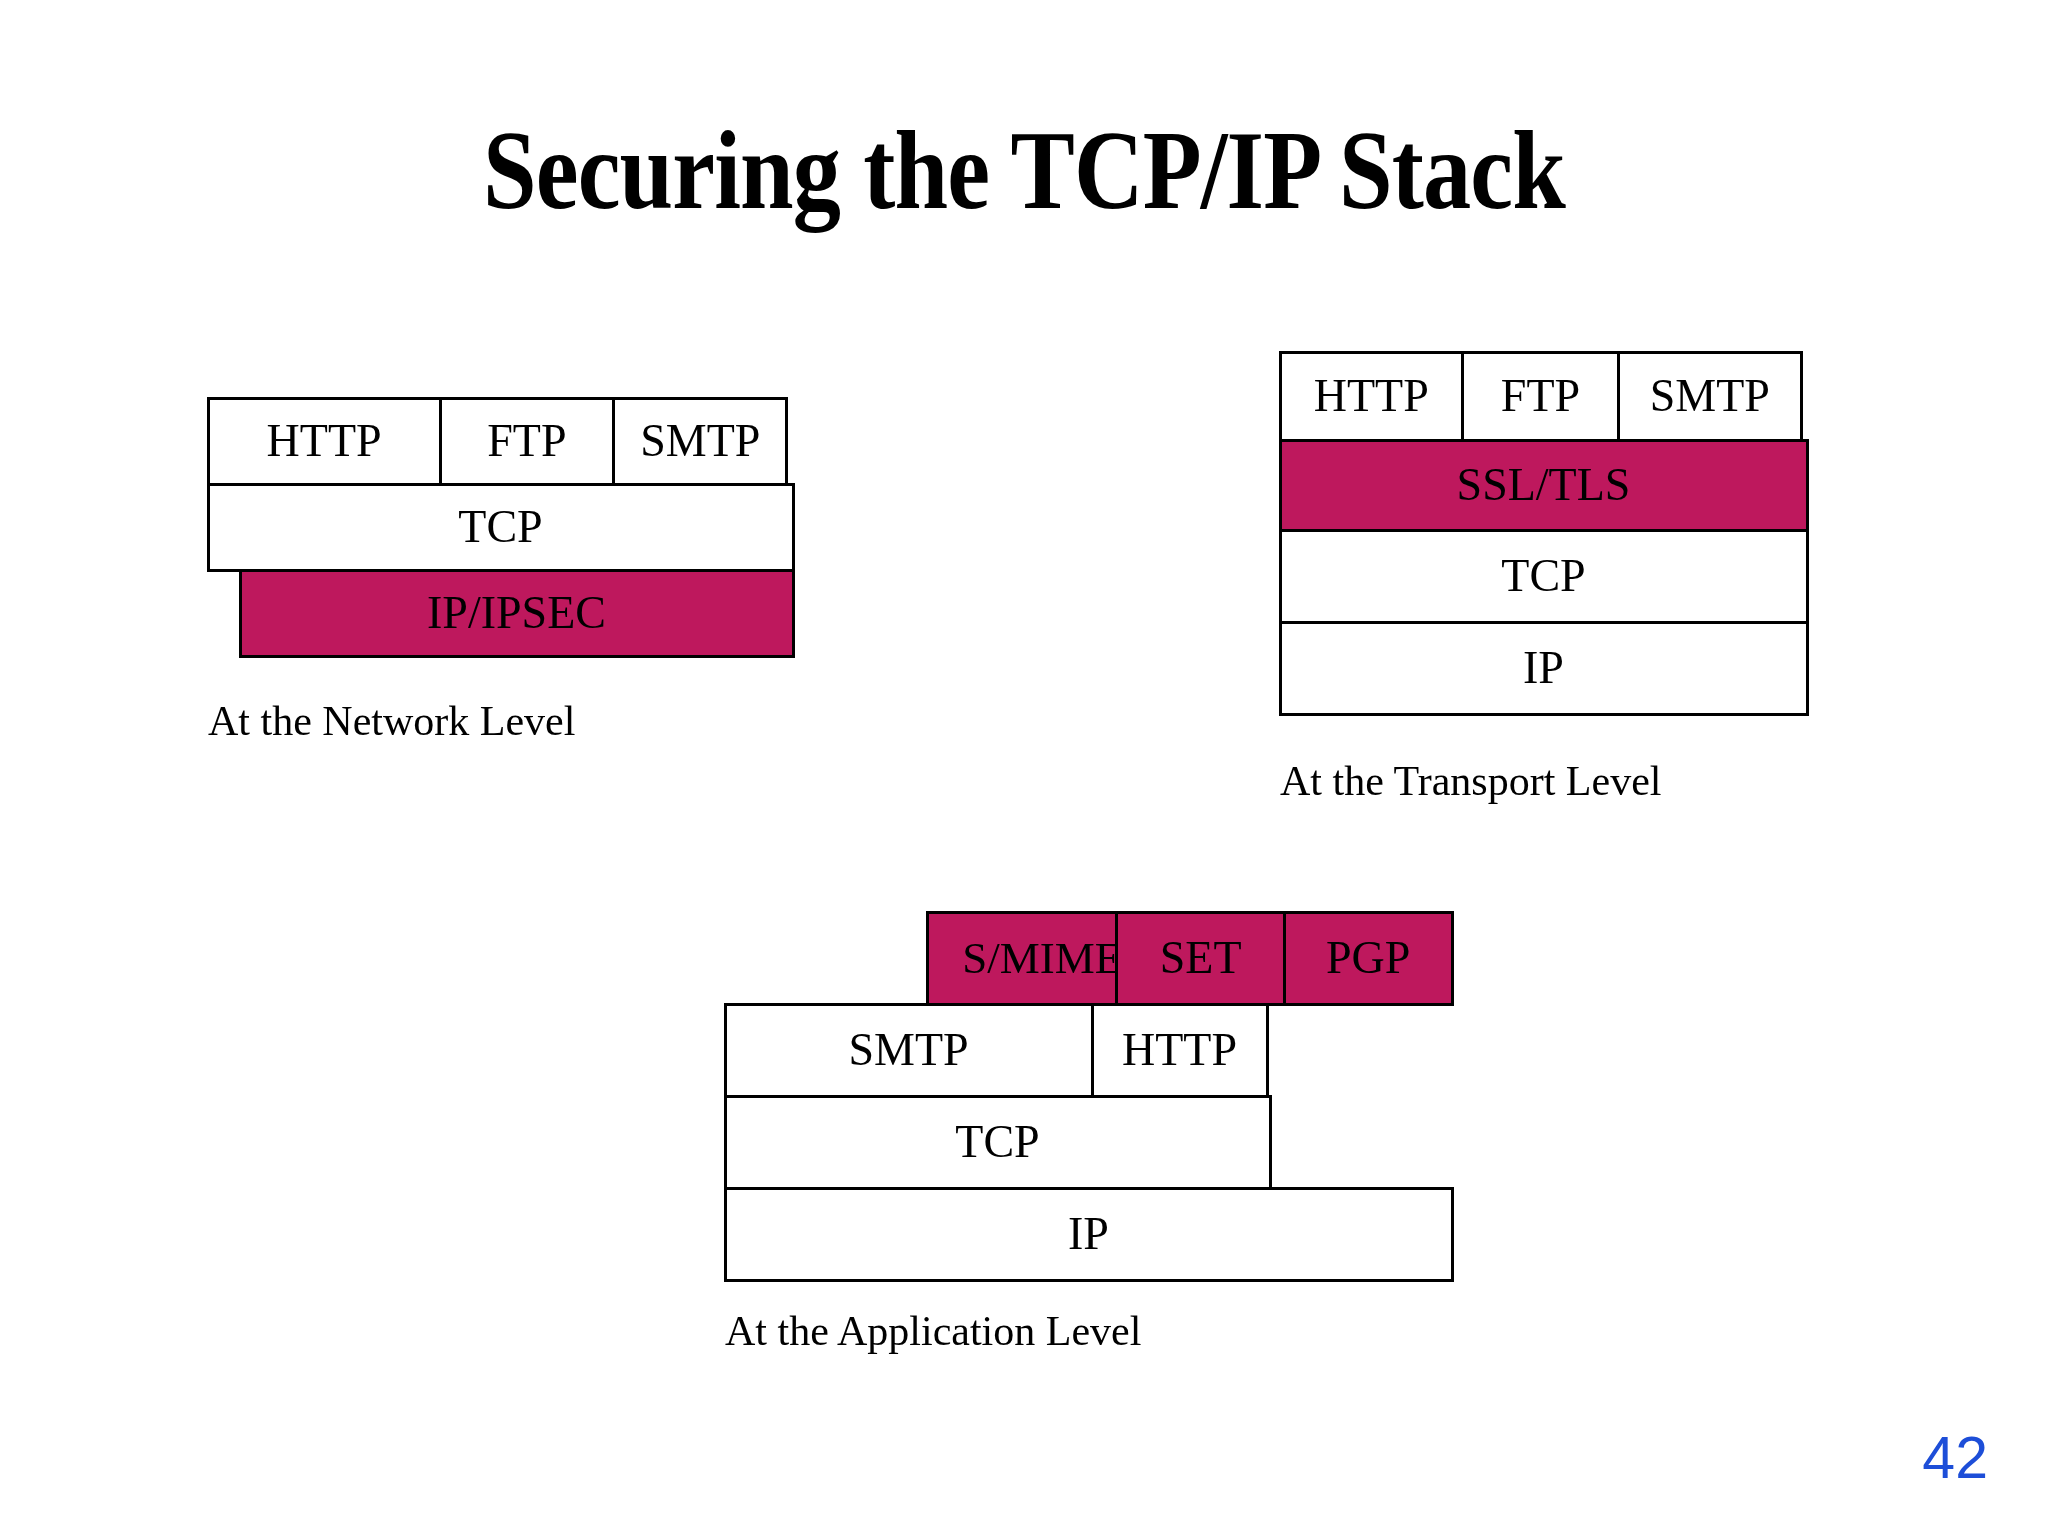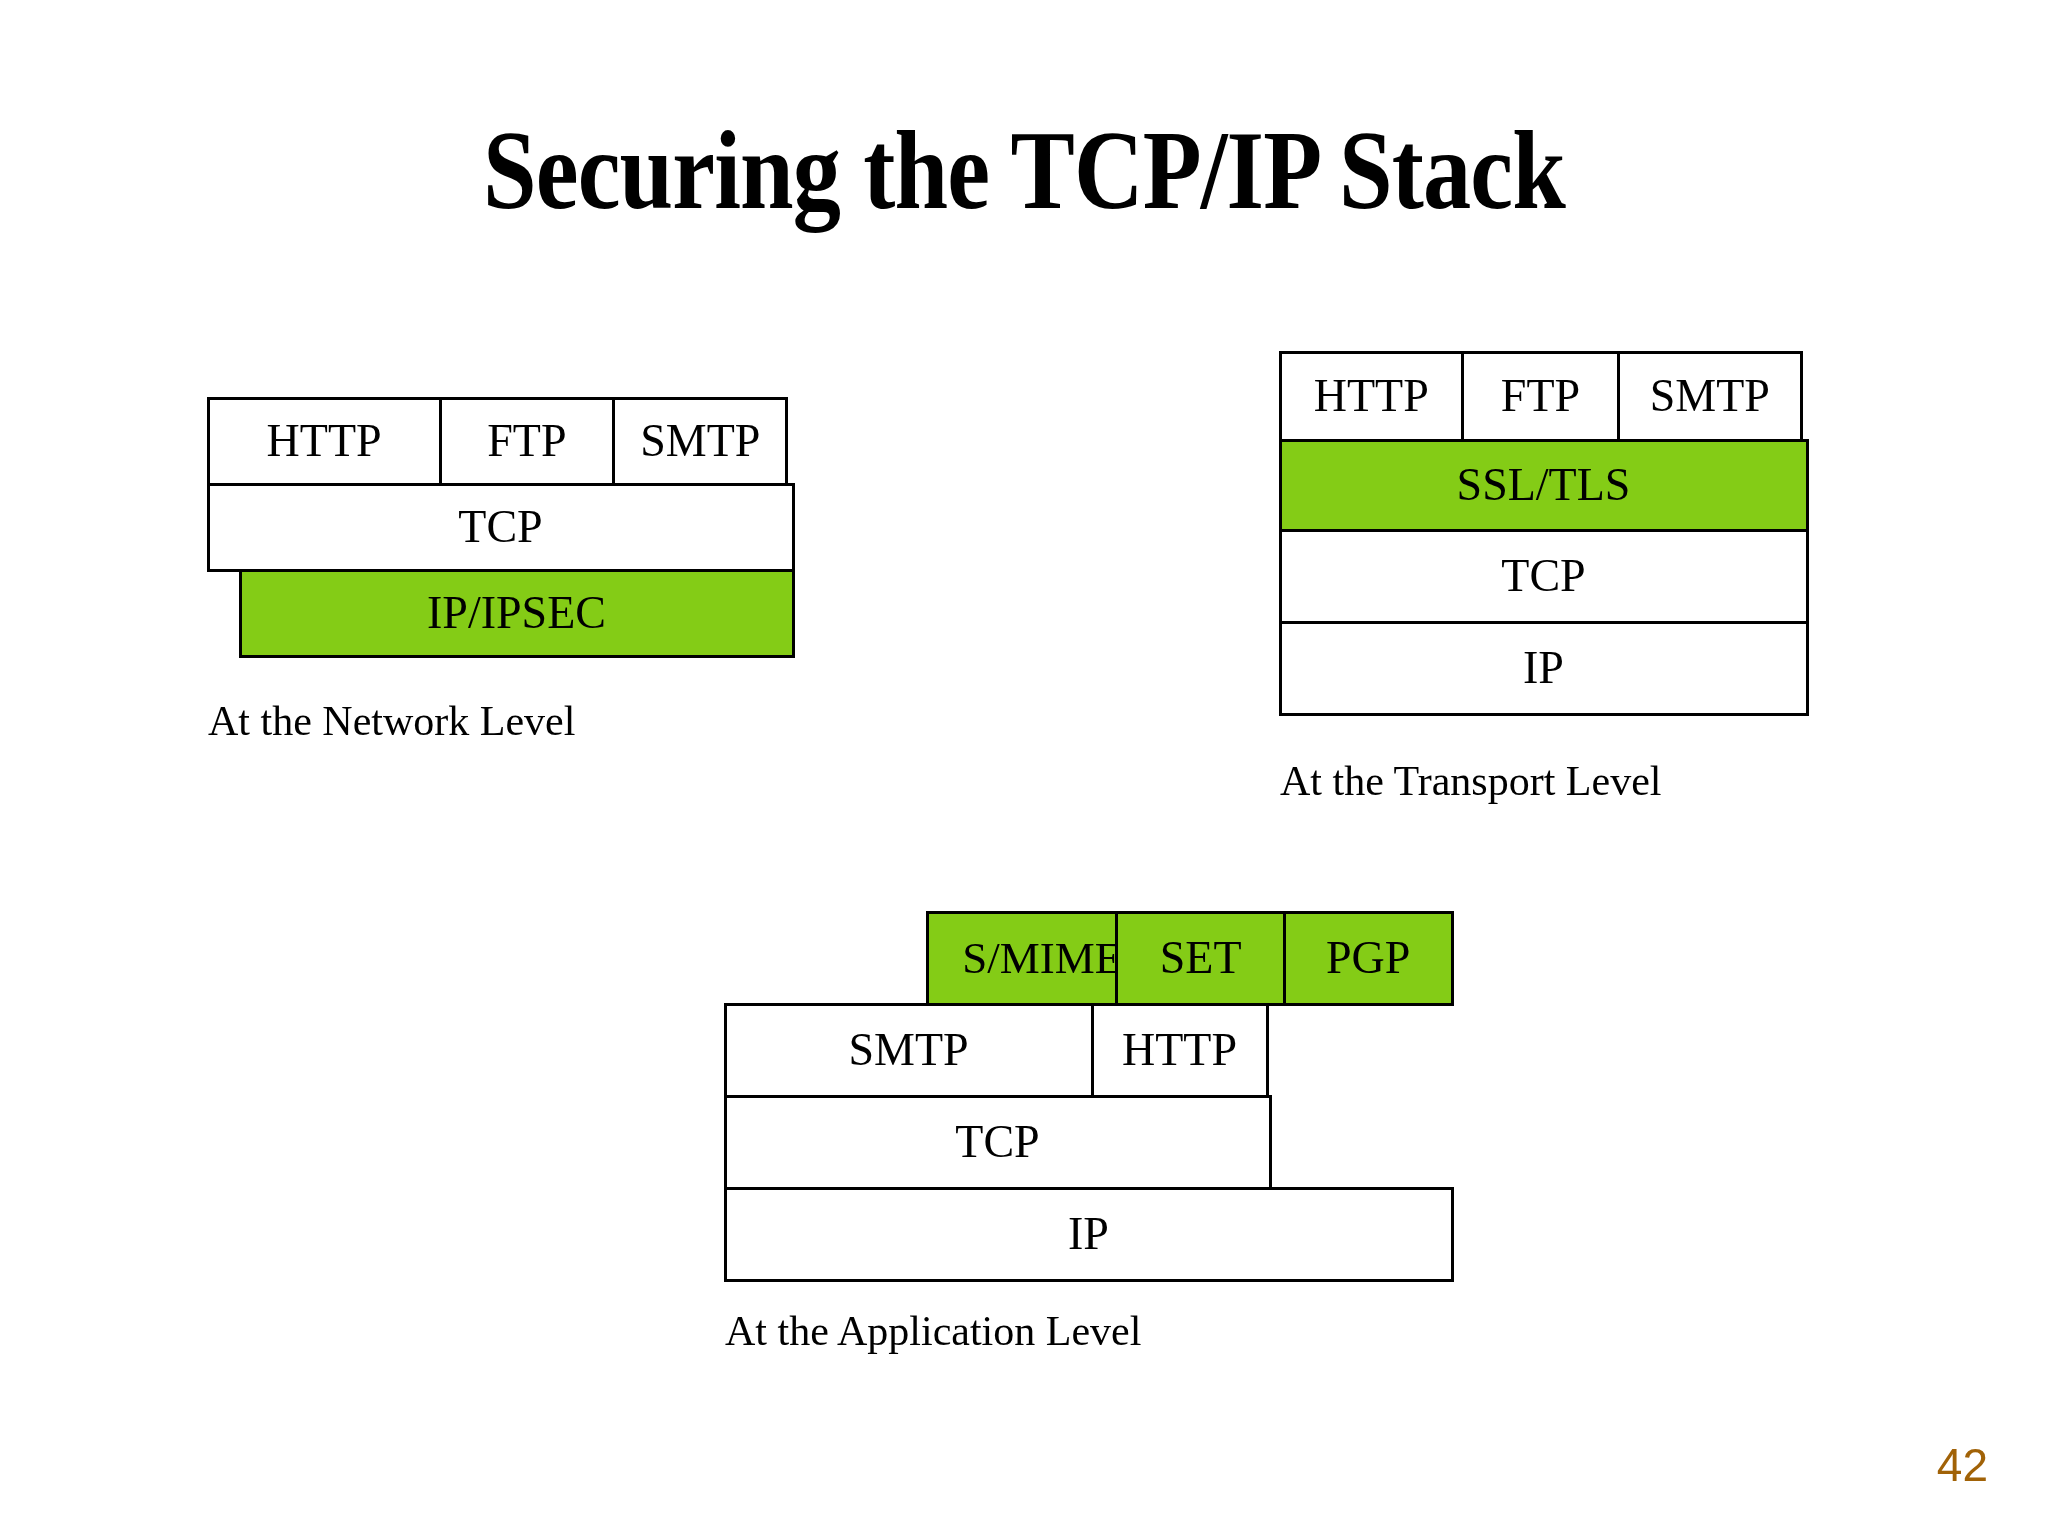--- a/index.html
+++ b/index.html
@@ -51,21 +51,21 @@
     align-items: center;
     justify-content: center;
     font-size: 46px;
     line-height: 1;
     background: #ffffff;
     white-space: nowrap;
     overflow: visible;
     position: relative;
   }
   .cell.blue {
-    background: #84cc16;
+    background: #be185d;
   }
   .cell.spacer {
     border: none;
     background: transparent;
     margin: 0;
   }
 
   
   .caption {
     position: absolute;
@@ -141,23 +141,23 @@
 
   
   .cell.tight { font-size: 45px; padding-left: 40px; }
 
   
   #page-number {
     position: absolute;
     right: 60px;
     bottom: 48px;
     font-family: "Liberation Sans", "DejaVu Sans", sans-serif;
-    font-size: 46px;
+    font-size: 59px;
     line-height: 1;
-    color: #a16207;
+    color: #1d4ed8;
   }
 </style>
 </head>
 <body>
 
 <div id="slide-title">Securing the TCP/IP Stack</div>
 
 <div id="table-network" class="stack">
 
   <div class="stack-row r1">

